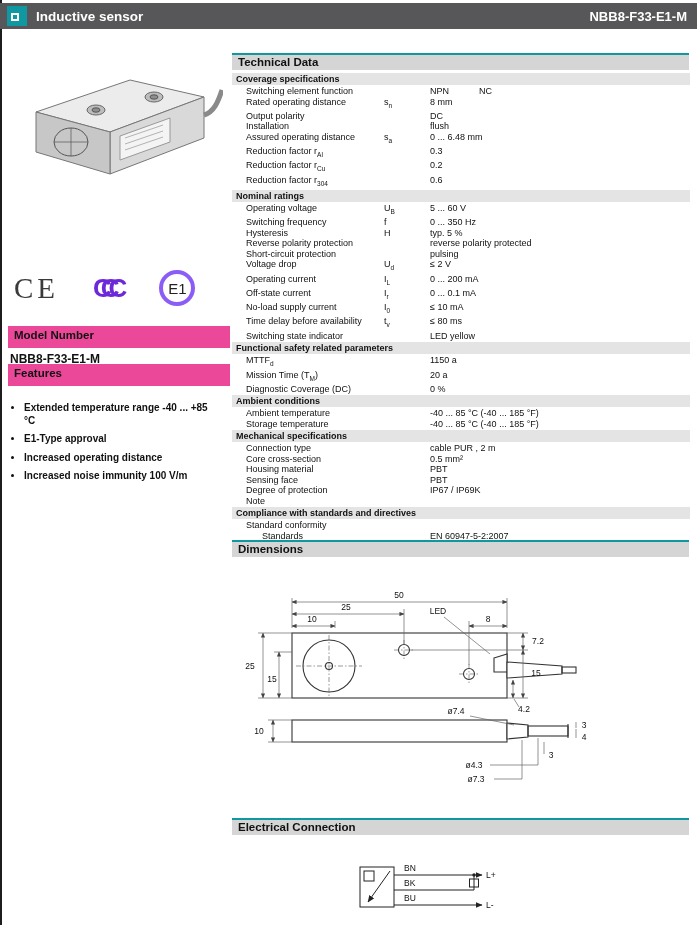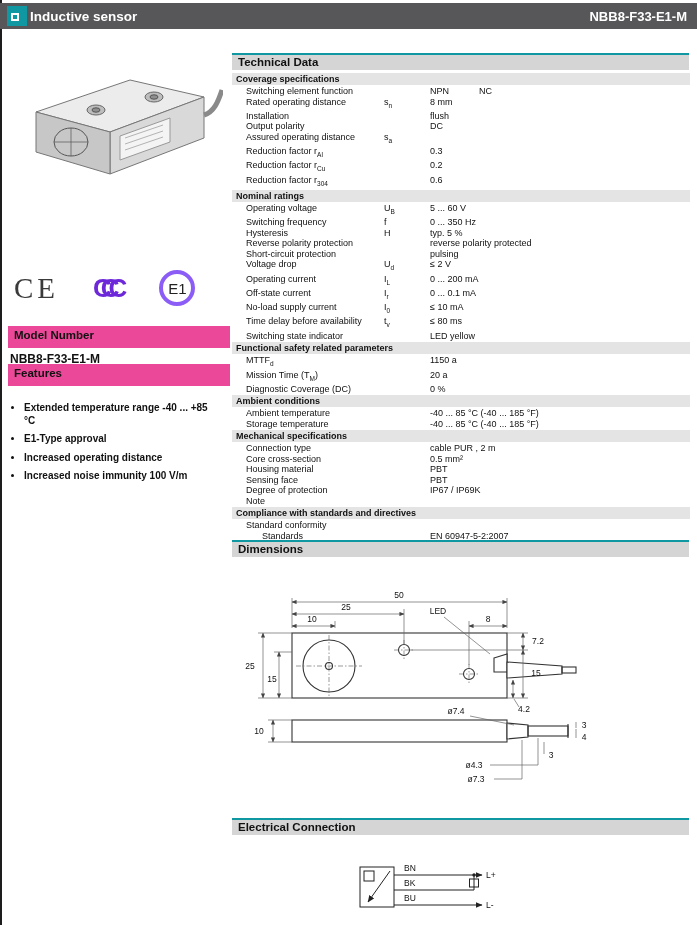--- a/index.html
+++ b/index.html
@@ -7,21 +7,21 @@
   body{margin:0;background:#fff;}
   .page{position:relative;width:697px;height:925px;background:#fff;overflow:hidden;
         font-family:"Liberation Sans",sans-serif;color:#111;}
   .left-edge{position:absolute;left:0;top:0;width:2px;height:925px;background:#1d1d1d;}
 
   
   .topbar{position:absolute;left:0;top:3px;width:697px;height:26px;background:var(--bar);
           display:flex;align-items:center;}
   .logo{width:20px;height:20px;background:var(--accent);margin-left:7px;position:relative;flex:0 0 auto;}
   .logo-inner{position:absolute;left:4px;top:7px;width:8px;height:8px;border:2px solid #fff;}
-  .topbar-title{color:#fff;font-weight:bold;font-size:13.5px;margin-left:3px;}
+  .topbar-title{color:#fff;font-weight:bold;font-size:13.5px;margin-left:9px;}
   .topbar-model{color:#fff;font-weight:bold;font-size:13px;margin-left:auto;margin-right:10px;}
 
   
   .leftcol{position:absolute;left:8px;top:34px;width:222px;height:885px;}
   .product-image{position:absolute;left:0;top:6px;width:215px;height:170px;}
   .marks{position:absolute;left:6px;top:232px;width:212px;height:44px;display:flex;align-items:center;}
   .ce{font-size:29px;color:#3a3a3a;letter-spacing:4px;font-family:Liberation Serif, serif;}
   .ccc{font-size:26px;font-weight:bold;color:#6d28d9;letter-spacing:-11px;margin-left:34px;padding-right:13px;}
   .e1{width:36px;height:36px;border:4px solid #8b5cf6;border-radius:50%;margin-left:30px;
       display:flex;align-items:center;justify-content:center;font-size:15px;color:#222;}
@@ -126,32 +126,33 @@
             <div class="tl">Switching element function</div>
             <div class="ts"></div>
             <div class="tv"><span class="v1">NPN</span><span class="v2">NC</span></div>
           </div>
           <div class="trow">
             <div class="tl">Rated operating distance</div>
             <div class="ts">s<sub>n</sub></div>
             <div class="tv"><span class="v1">8 mm</span></div>
           </div>
           <div class="trow">
+            <div class="tl">Output polarity</div>
+            <div class="ts"></div>
+            <div class="tv"><span class="v1">DC</span></div>
+          </div>
+          <div class="trow">
             <div class="tl">Installation</div>
             <div class="ts"></div>
             <div class="tv"><span class="v1">flush</span></div>
-          </div>
-          <div class="trow">
-            <div class="tl">Output polarity</div>
-            <div class="ts"></div>
-            <div class="tv"><span class="v1">DC</span></div>
           </div>
           <div class="trow">
             <div class="tl">Assured operating distance</div>
             <div class="ts">s<sub>a</sub></div>
+            <div class="tv"><span class="v1">0 ... 6.48 mm</span></div>
           </div>
           <div class="trow">
             <div class="tl">Reduction factor r<sub>Al</sub></div>
             <div class="ts"></div>
             <div class="tv"><span class="v1">0.3</span></div>
           </div>
           <div class="trow">
             <div class="tl">Reduction factor r<sub>Cu</sub></div>
             <div class="ts"></div>
             <div class="tv"><span class="v1">0.2</span></div>

